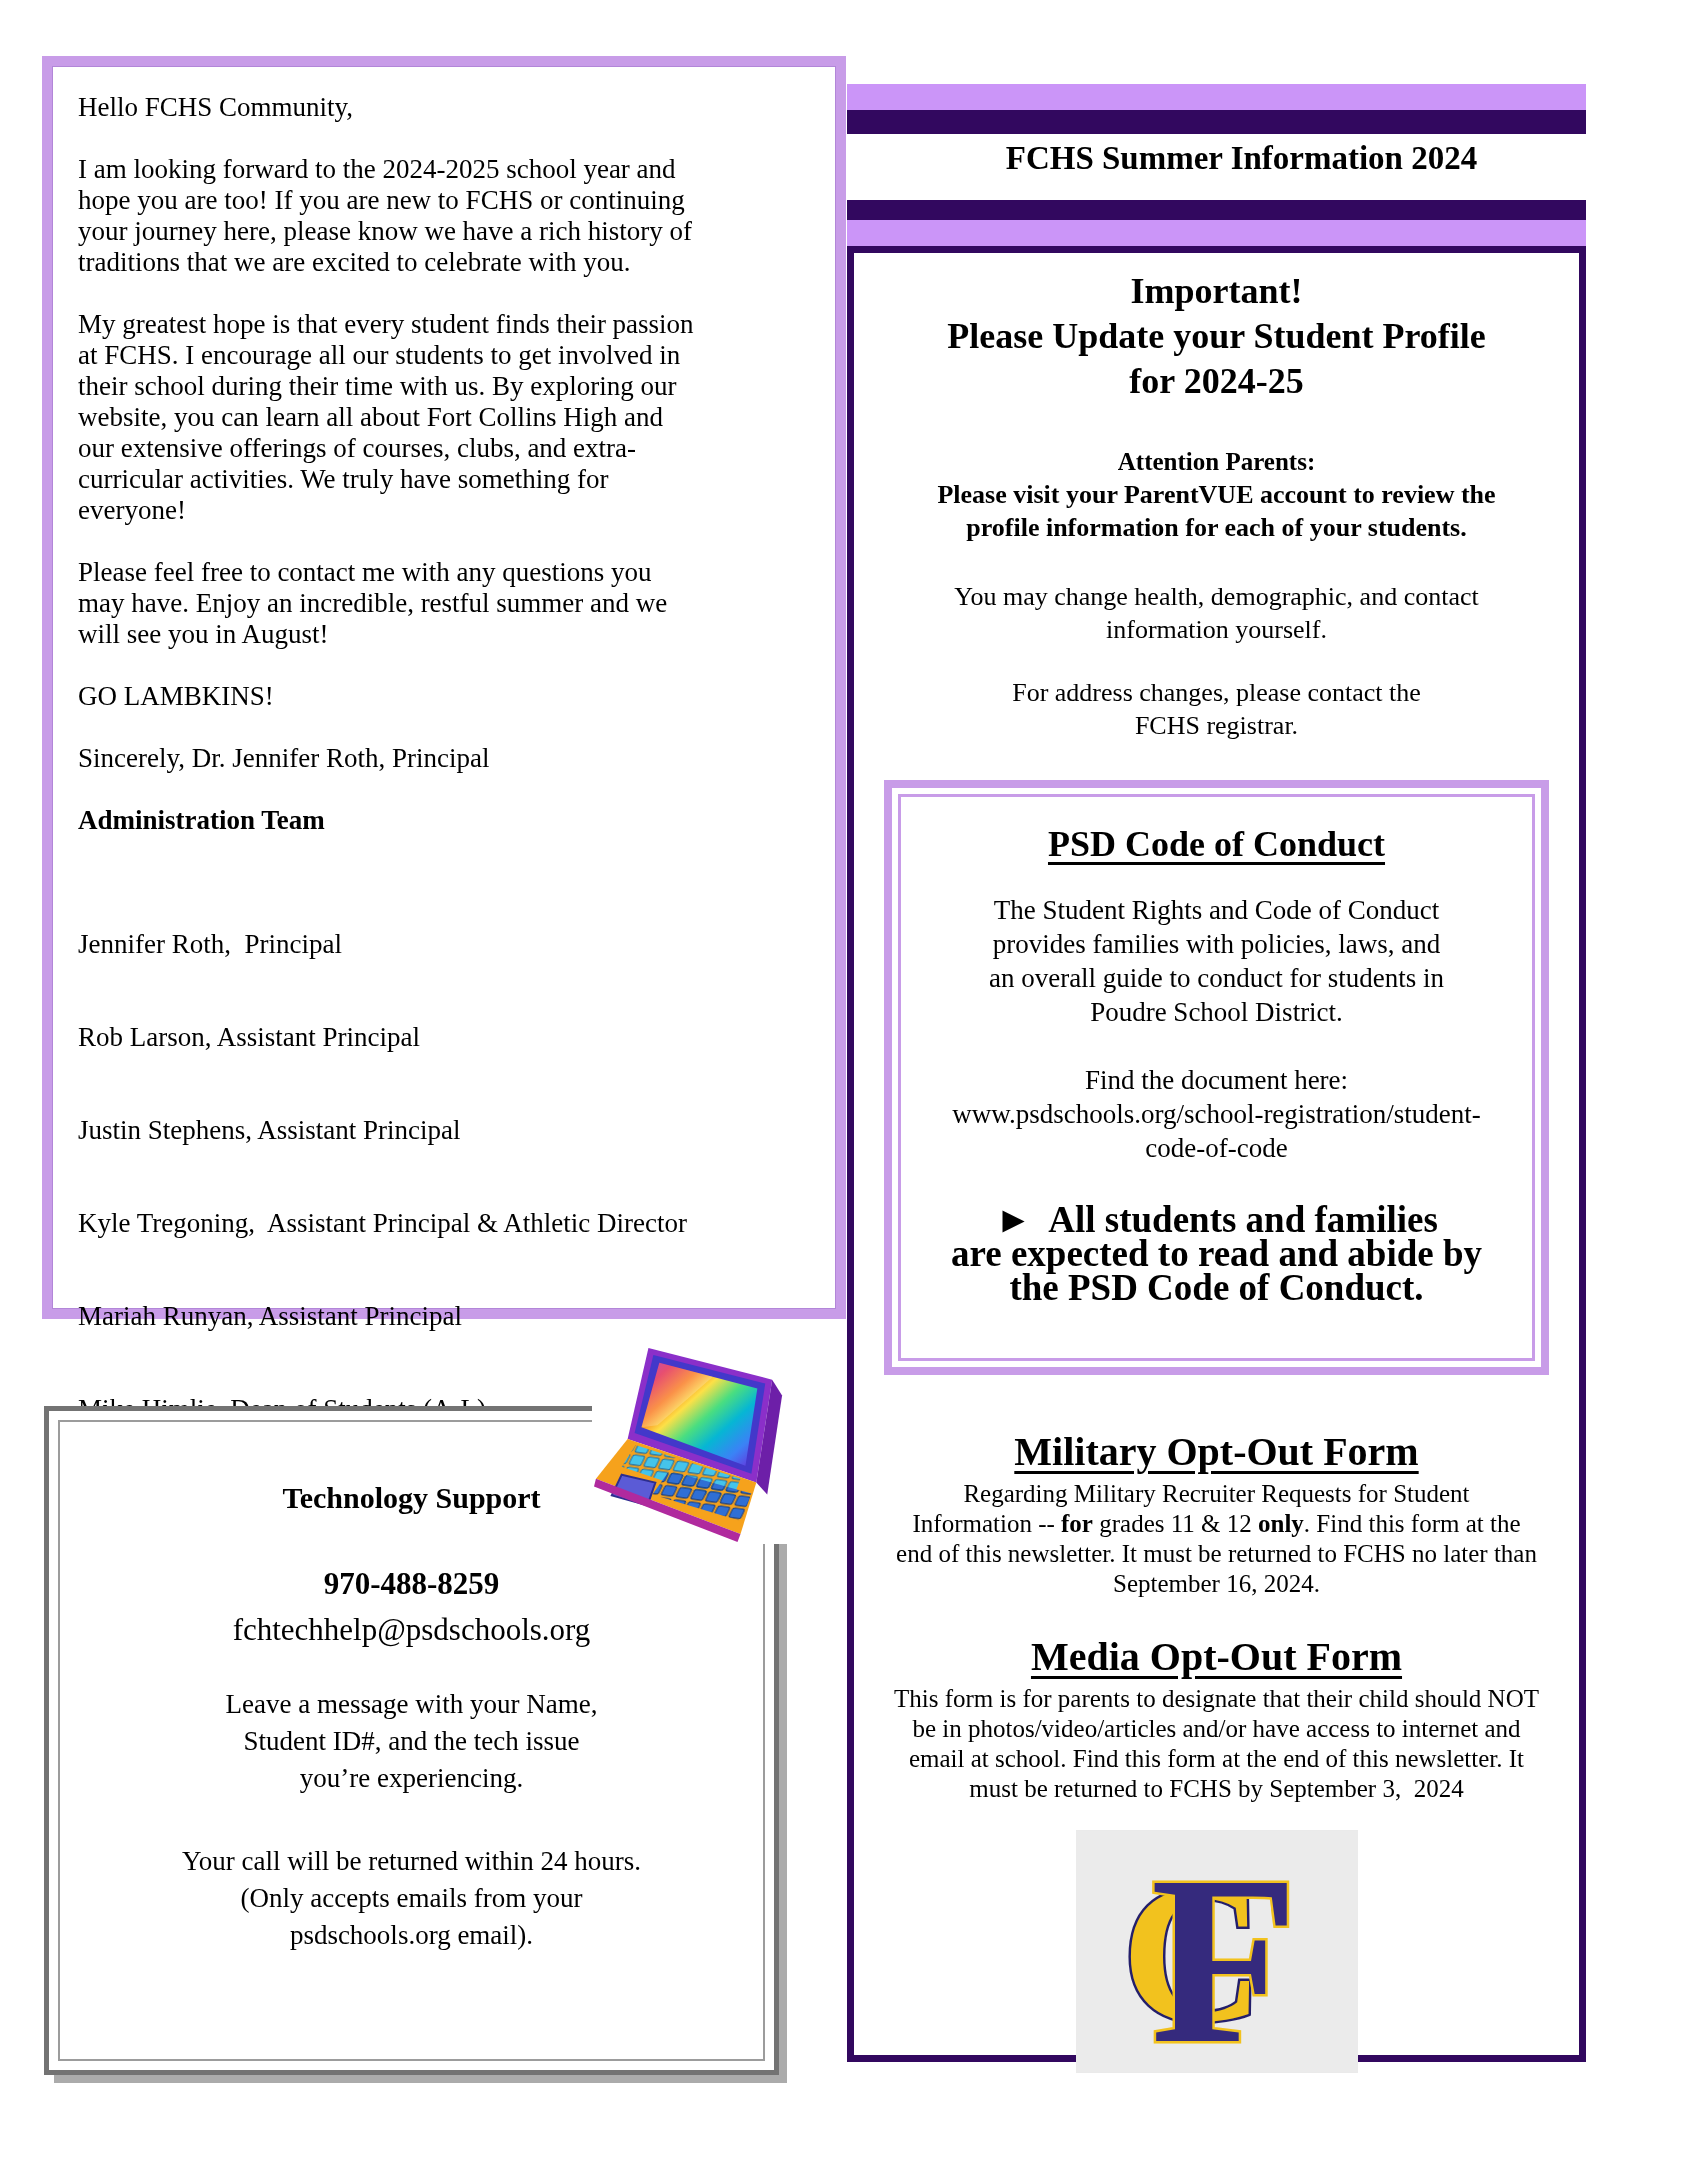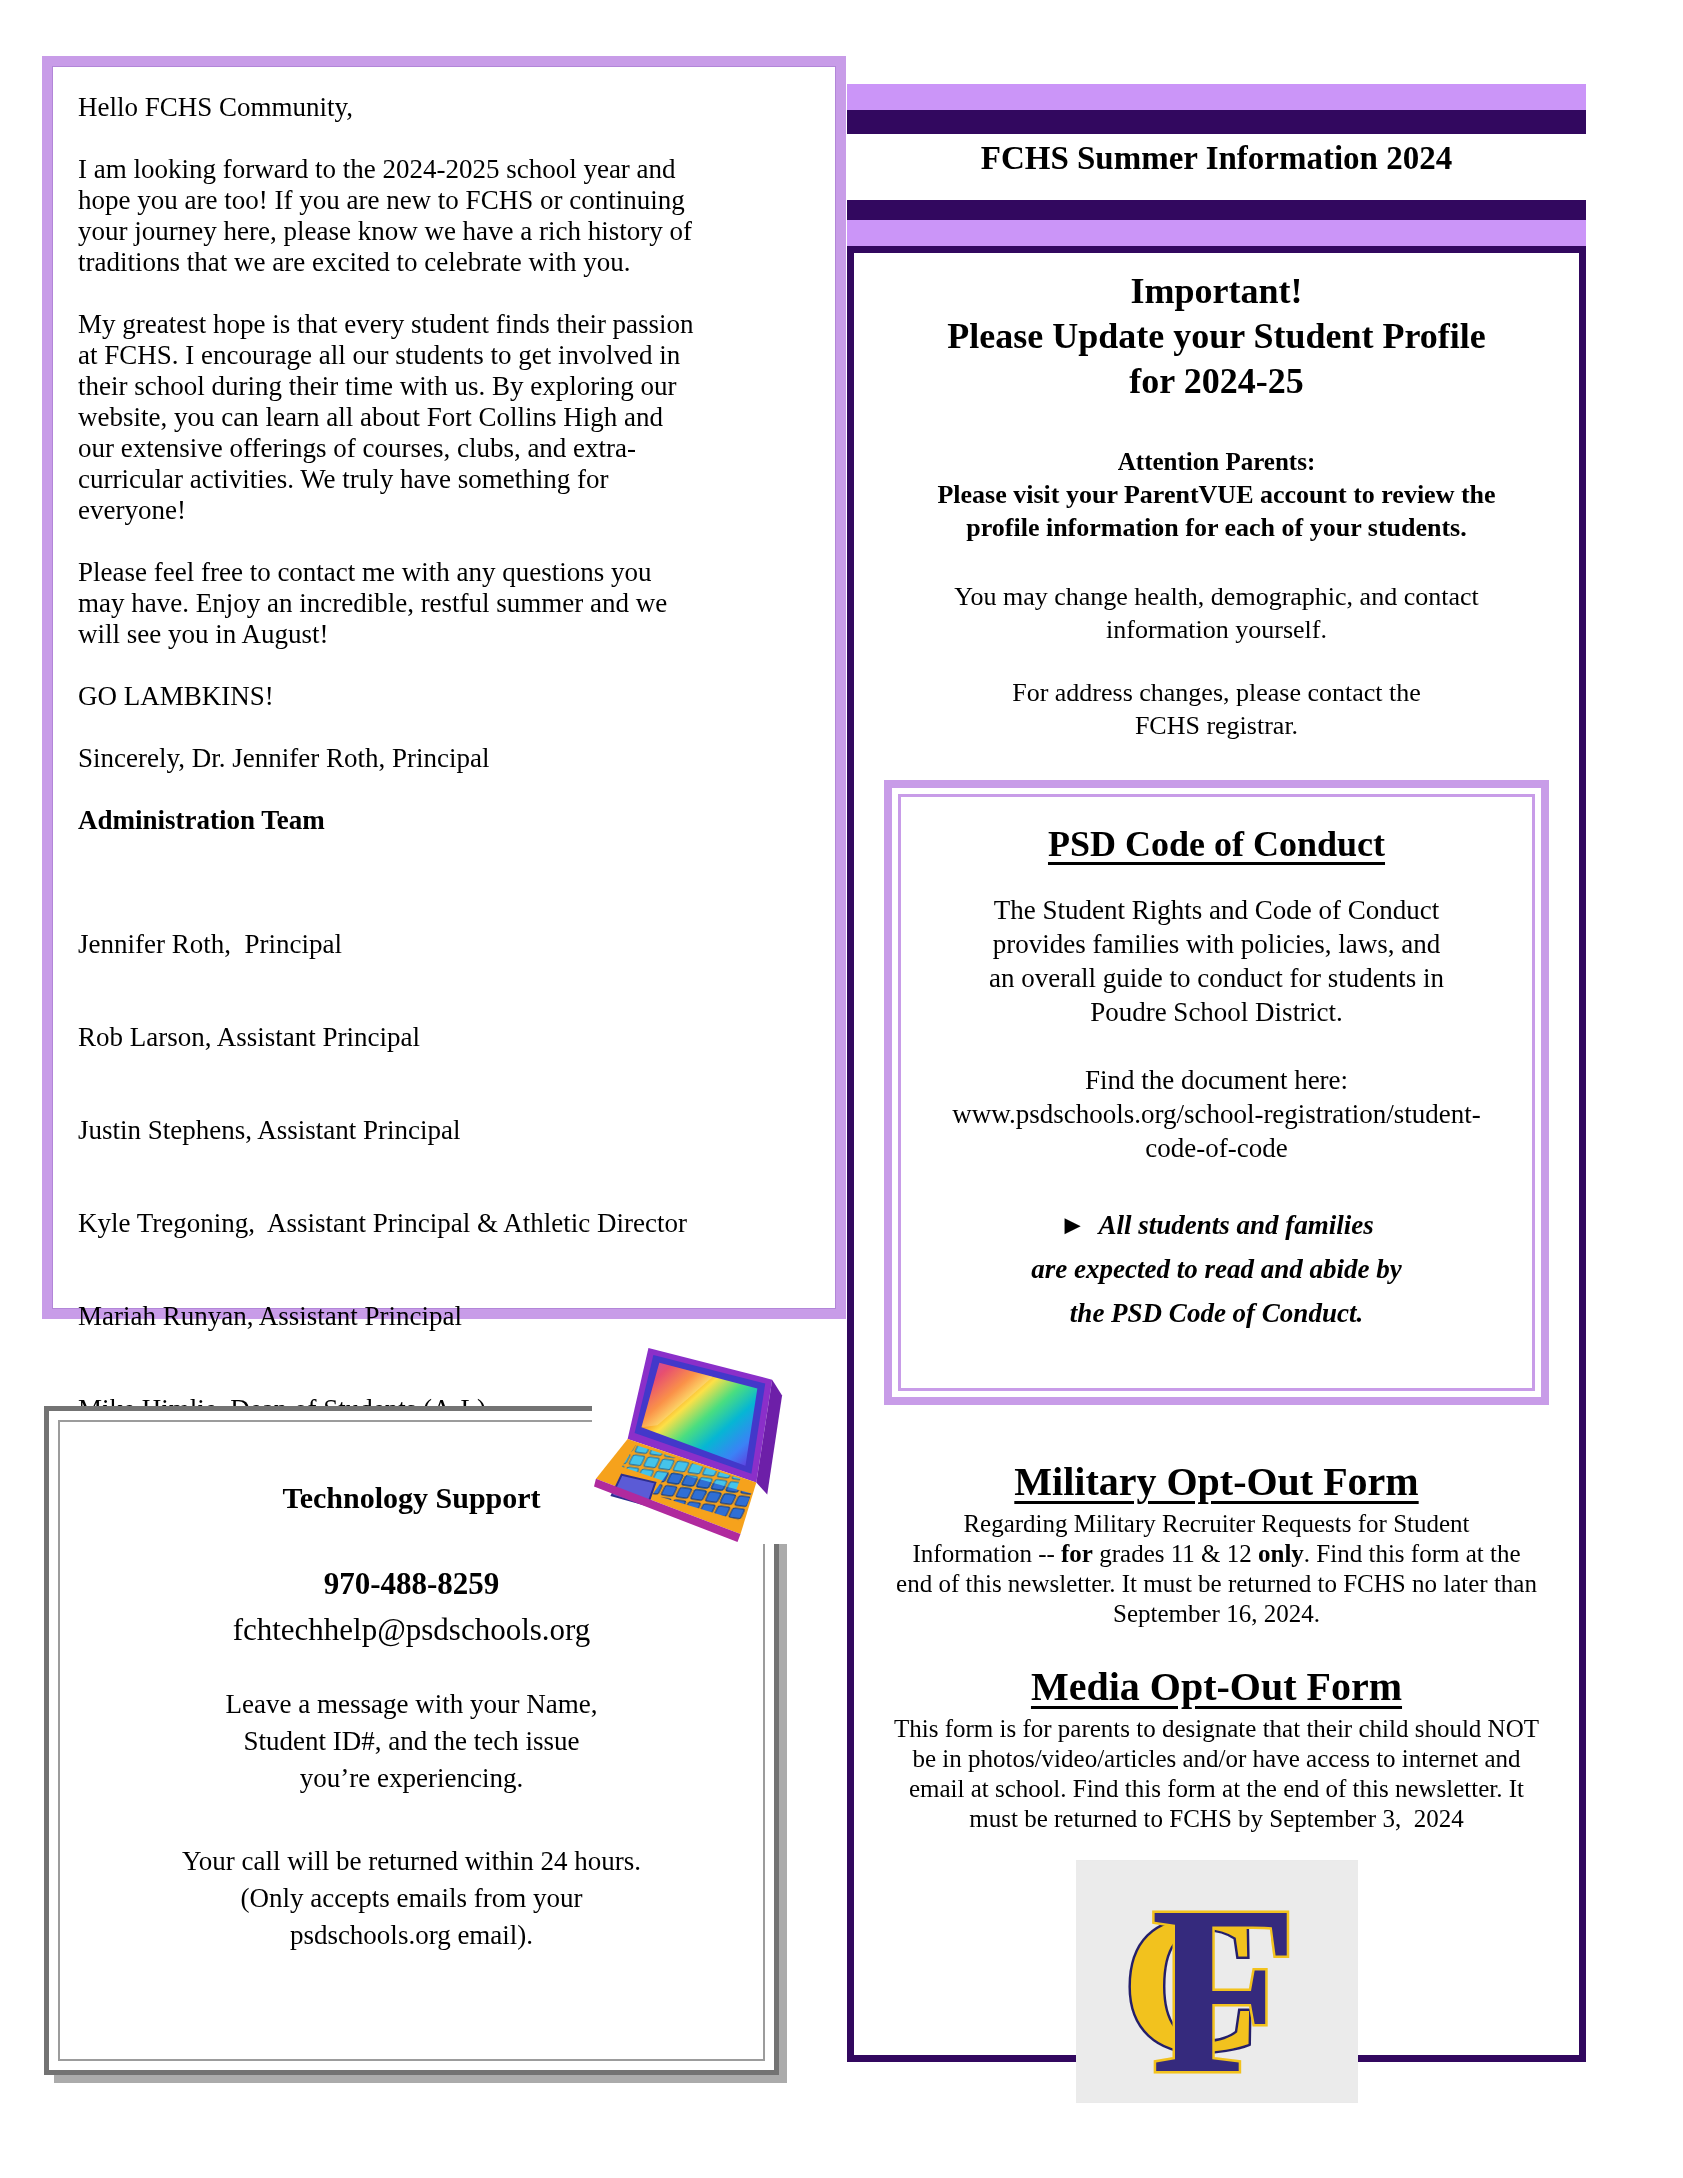--- a/index.html
+++ b/index.html
@@ -26,42 +26,42 @@
   .tech-phone{font-size:31px;font-weight:bold;margin-top:51px;}
   .tech-email{font-size:31px;font-weight:normal;margin-top:10px;}
   .tech-msg{margin-top:38px;line-height:37px;white-space:pre-wrap;}
   .tech-call{margin-top:46px;line-height:37px;white-space:pre-wrap;}
   .laptop{position:absolute;left:592px;top:1344px;width:198px;height:200px;background:#fff;}
 
   
   .bar{position:absolute;left:847px;width:739px;}
   .bar-l1{top:84px;height:26px;background:#cb95f8;}
   .bar-d1{top:110px;height:24px;background:#32085f;}
-  .masthead{position:absolute;left:847px;top:140px;width:739px;text-align:center;
+  .masthead{position:absolute;left:872px;top:140px;width:739px;text-align:center;
             font-size:33px;font-weight:bold;}
   .bar-d2{top:200px;height:20px;background:#32085f;}
   .bar-l2{top:220px;height:26px;background:#cb95f8;}
 
   .important-box{position:absolute;left:847px;top:246px;width:739px;height:1816px;
                  border:7px solid #32085f;box-sizing:border-box;background:#fff;
                  text-align:center;}
   .imp-title{font-size:36px;font-weight:bold;line-height:45px;margin-top:16px;white-space:pre-wrap;}
   .att-h{font-size:25px;font-weight:bold;margin-top:44px;}
   .att-b{font-size:26px;font-weight:bold;line-height:33px;margin-top:2px;white-space:pre-wrap;}
   .chg{font-size:26px;line-height:33px;margin-top:36px;white-space:pre-wrap;}
   .addr{font-size:26px;font-weight:normal;line-height:33px;margin-top:30px;white-space:pre-wrap;}
 
   .psd-box{width:665px;margin:38px auto 0;border:8px solid #c89ce8;background:#fff;
            padding:6px;box-sizing:border-box;}
   .psd-inner{border:3px solid #c89ce8;padding:26px 18px 53px;}
   .psd-h{font-size:36px;font-weight:bold;text-decoration:underline;
          text-decoration-thickness:3px;text-underline-offset:6px;}
   .psd-b{font-size:27px;line-height:34px;margin-top:28px;white-space:pre-wrap;}
   .psd-find{font-size:27px;line-height:34px;margin-top:34px;white-space:pre-wrap;}
-  .psd-exp{font-size:27px;font-weight:bold;line-height:44px;margin-top:38px;white-space:pre-wrap;font-style:italic;}
+  .psd-exp{font-size:37px;font-weight:bold;line-height:34px;margin-top:38px;white-space:pre-wrap;}
 
   .sec-h{font-size:40px;font-weight:bold;text-decoration:underline;
          text-decoration-thickness:3px;text-underline-offset:6px;}
   .mil-h{margin-top:53px;}
   .med-h{margin-top:34px;}
   .sec-b{font-size:25px;line-height:30px;margin-top:4px;white-space:pre-wrap;}
 
   .logo-box{width:282px;height:243px;margin:26px auto 0;background:#ebebeb;
             display:flex;align-items:center;justify-content:center;}
 </style>

